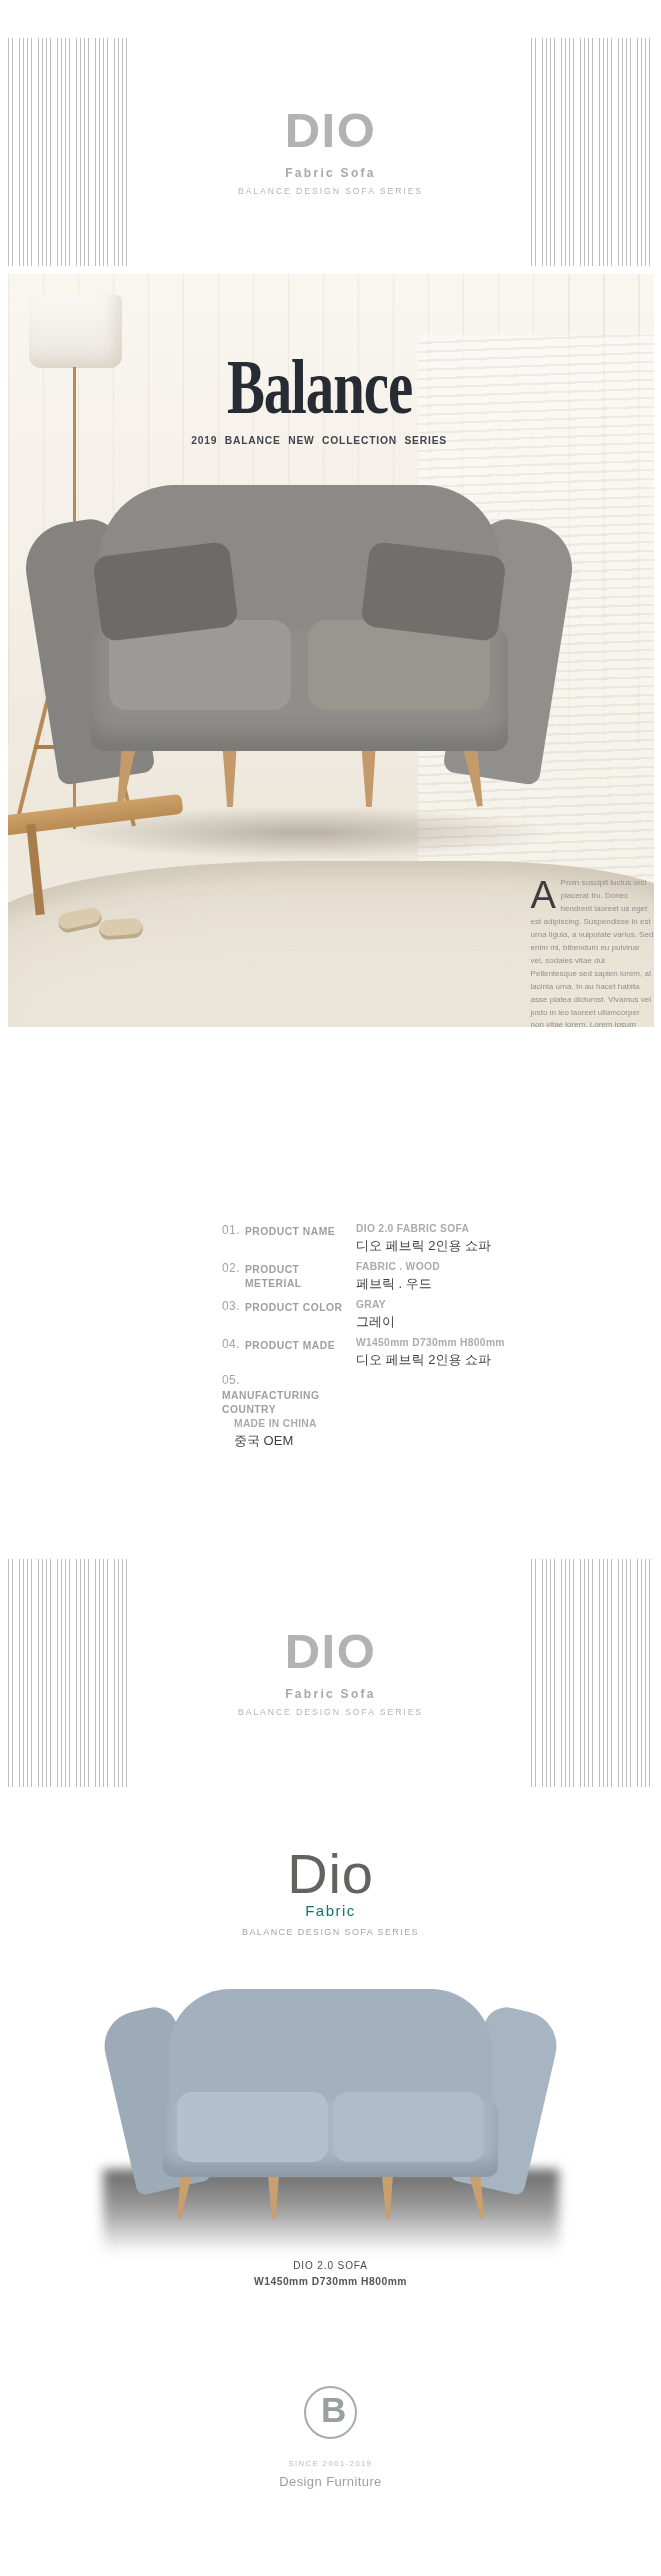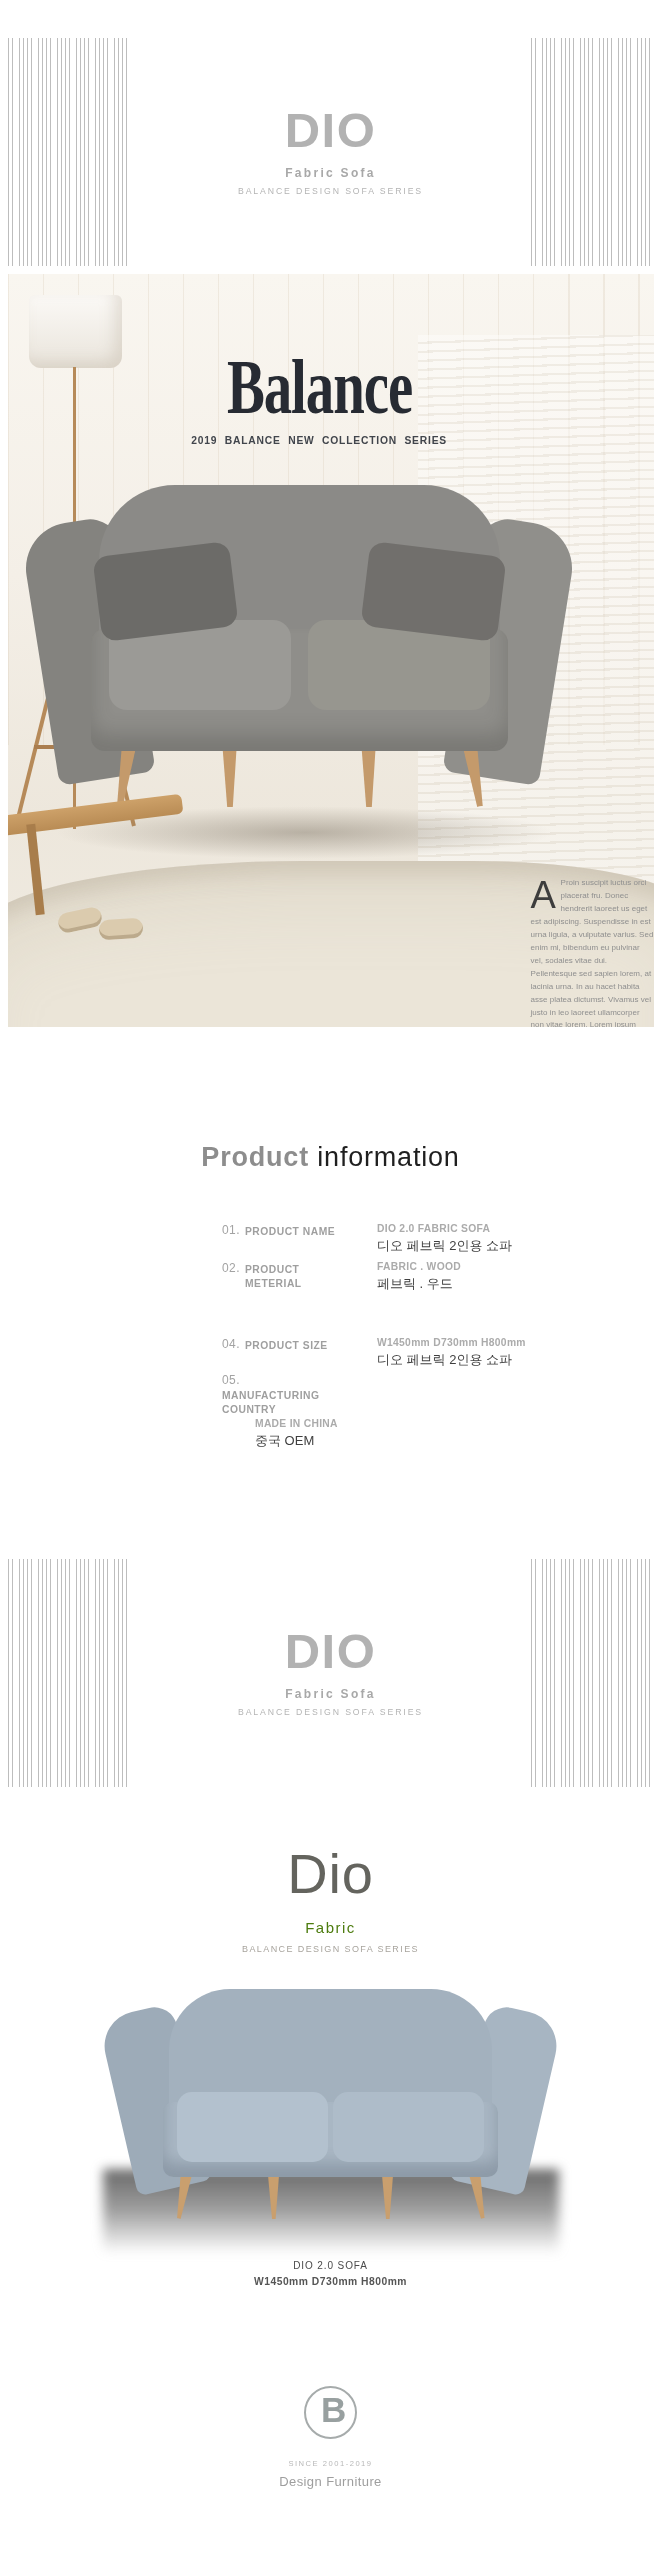--- a/index.html
+++ b/index.html
@@ -104,28 +104,28 @@
   
   .pi-heading { position:absolute; left:0; top:1142px; width:661px; text-align:center;
     font-size:27px; letter-spacing:0.8px; color:#1f1f1f; font-weight:300; }
   .pi-heading .bold { font-weight:700; color:#8d8d8d; }
   .info-row { position:absolute; left:222px; width:365px; display:flex; }
   .info-row.r1 { top:1223px; } .info-row.r2 { top:1261px; } .info-row.r3 { top:1299px; }
   .info-row.r4 { top:1337px; } .info-row.r5 { top:1373px;flex-direction:column; }
   .info-num { width:23px; font-size:12px; font-weight:400; color:#a3a3a3; letter-spacing:0.4px; }
   .info-label { width:99px; font-size:10.3px; font-weight:700; color:#9f9f9f; letter-spacing:0.5px;
     line-height:1.45; padding-top:1.5px; }
-  .info-vals { margin-left:33px; }
+  .info-vals { margin-left:12px; }
   .info-en { font-size:10.3px; font-weight:600; color:#ababab; letter-spacing:0.3px; }
   .info-kr { margin-top:3px; font-size:13px; color:#3f3f3f; }
 
   
   .dio2 { position:absolute; left:0; top:1846px; width:661px; text-align:center; }
   .dio2-title { font-size:56px; font-weight:300; color:#64645e; line-height:1; letter-spacing:0.8px; }
-  .dio2-sub { margin-top:17px; font-size:15px; letter-spacing:1.5px; color:#4d7c0f; }
+  .dio2-sub { margin-top:0; font-size:15px; letter-spacing:1.5px; color:#0f766e; }
   .dio2-series { margin-top:7.6px; font-size:9px; letter-spacing:1.4px; color:#a8a49d; }
 
   
   .shot { position:absolute; left:0; top:1977px; width:661px; height:285px; }
   .floor-band { position:absolute; left:103px; top:192px; width:456px; height:85px;
     background:linear-gradient(180deg,rgba(92,92,92,.92) 0%,rgba(134,134,134,.8) 48%,rgba(255,255,255,0) 100%);
     filter:blur(5.3px); }
   .bsofa { position:absolute; left:125px; top:12px; width:411px; height:228px; }
   .bsofa .arm-l { position:absolute; left:-7.6px; top:20px; width:76px; height:181px; background:#9dabb8;
     border-radius:35px 23px 9px 9px; transform:rotate(-13deg); }
@@ -207,43 +207,48 @@
     <div class="table-leg"></div>
     <div class="slipper sl1"></div>
     <div class="slipper sl2"></div>
 
     <div class="hero-copy">
       <p><span class="dropcap">A</span><span>Proin suscipit luctus orci placerat fru. Donec hendrerit laoreet us eget est adipiscing. Suspendisse in est urna ligula, a vulputate varius. Sed enim mi, bibendum eu pulvinar vel, sodales vitae dui. Pellentesque sed sapien lorem, at lacinia urna. In au hacet habita asse platea dictumst. Vivamus vel justo in leo laoreet ullamcorper non vitae lorem. Lorem ipsum dolor sit amet, consectetur adipiscing elit. Proin bibendum.</span></p>
 
     </div>
   </div>
 
-  <div class="pi-heading">
-    <span class="bold">Product</span><span> information</span>
-  </div>
 
   <div class="info-row r1">
     <div class="info-num">01.</div>
     <div class="info-label">PRODUCT NAME</div>
     <div class="info-vals">
       <div class="info-en">DIO 2.0 FABRIC SOFA</div>
       <div class="info-kr">디오 페브릭 2인용 쇼파</div>
     </div>
   </div>
   <div class="info-row r2">
     <div class="info-num">02.</div>
     <div class="info-label">PRODUCT METERIAL</div>
     <div class="info-vals">
       <div class="info-en">FABRIC . WOOD</div>
       <div class="info-kr">페브릭 . 우드</div>
     </div>
   </div>
+  <div class="info-row r3">
+    <div class="info-num">03.</div>
+    <div class="info-label">PRODUCT COLOR</div>
+    <div class="info-vals">
+      <div class="info-en">GRAY</div>
+      <div class="info-kr">그레이</div>
+    </div>
+  </div>
   <div class="info-row r4">
     <div class="info-num">04.</div>
-    <div class="info-label">PRODUCT SIZE</div>
+    <div class="info-label">PRODUCT MADE</div>
     <div class="info-vals">
       <div class="info-en">W1450mm D730mm H800mm</div>
       <div class="info-kr">디오 페브릭 2인용 쇼파</div>
     </div>
   </div>
   <div class="info-row r5">
     <div class="info-num">05.</div>
     <div class="info-label">MANUFACTURING COUNTRY</div>
     <div class="info-vals">
       <div class="info-en">MADE IN CHINA</div>

